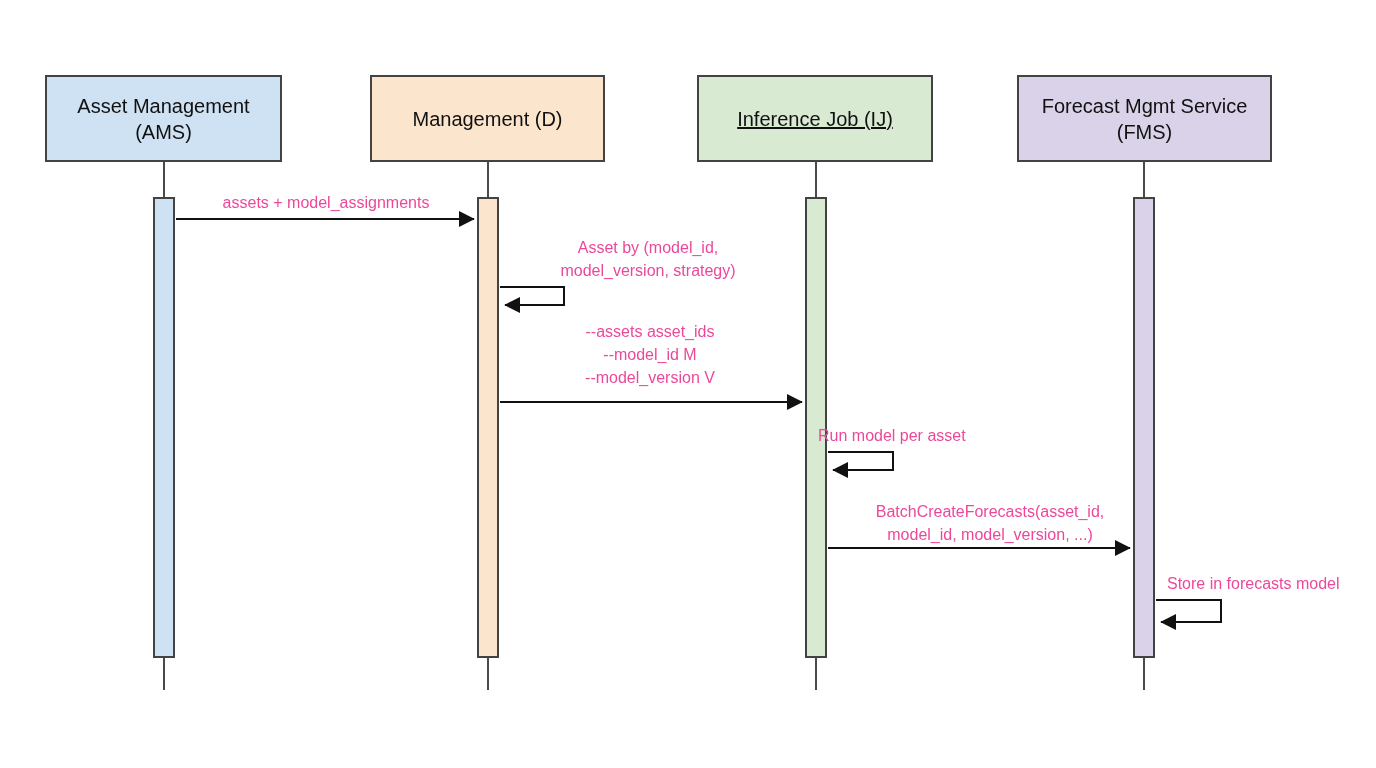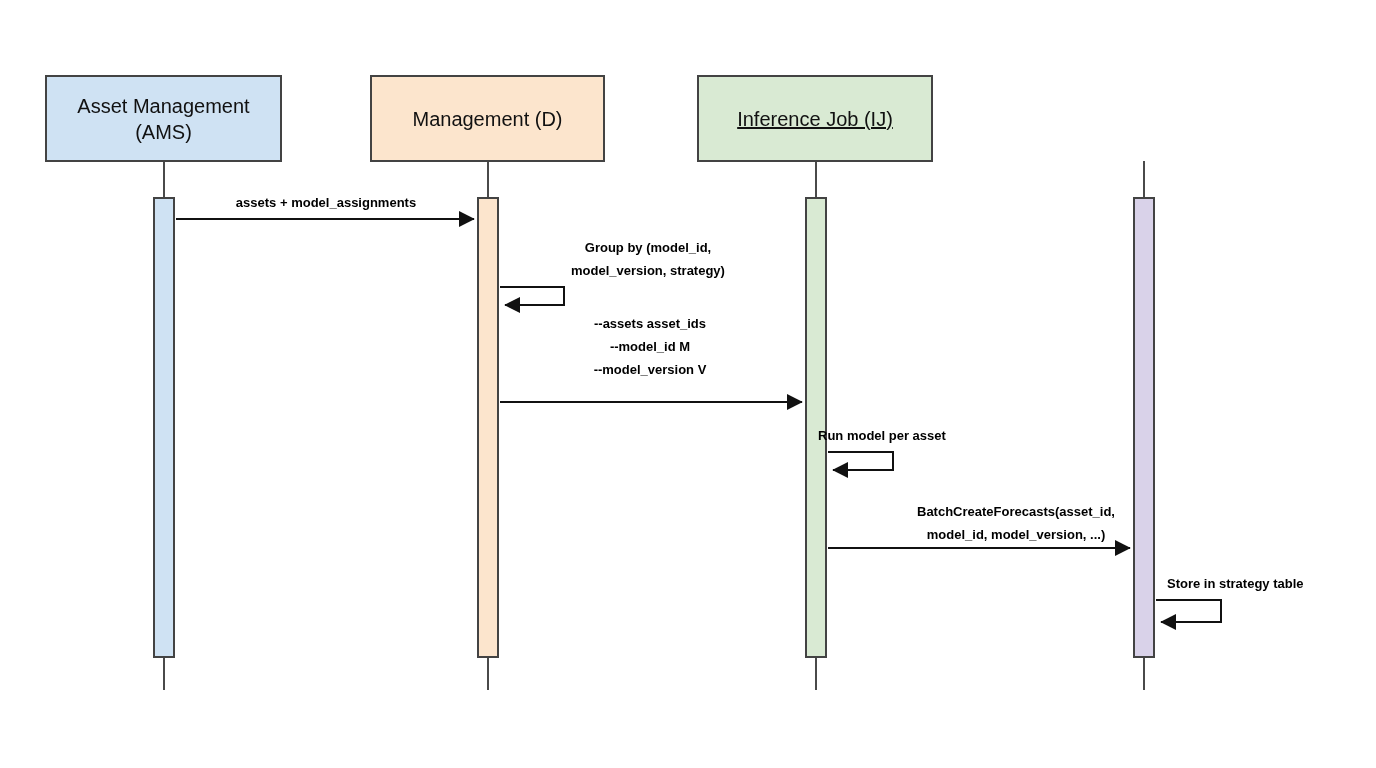--- a/index.html
+++ b/index.html
@@ -52,25 +52,24 @@
     border: 2px solid #434343;
     box-sizing: border-box;
   }
   .act-ams { left: 153px;  background: #cfe2f3; }
   .act-d   { left: 477px;  background: #fce5cd; }
   .act-ij  { left: 805px;  background: #d9ead3; }
   .act-fms { left: 1133px; background: #d9d2e9; }
   
   .msglabel {
     position: absolute;
-    font-size: 13px;
+    font-size: 16px;
     line-height: 23px;
-    color: #000000;
+    color: #ec4899;
     white-space: pre-line;
-    font-weight: bold;
   }
   .msglabel.centered { text-align: center; width: 300px; }
   svg.arrows {
     position: absolute;
     left: 0; top: 0;
     pointer-events: none;
   }
 </style>
 </head>
 <body>
@@ -79,20 +78,22 @@
 
   <div class="lifeline" style="left:163px"></div>
   <div class="lifeline" style="left:487px"></div>
   <div class="lifeline" style="left:815px"></div>
   <div class="lifeline" style="left:1143px"></div>
 
   <div class="pbox pbox-ams">Asset Management
 (AMS)</div>
   <div class="pbox pbox-d">Management (D)</div>
   <div class="pbox pbox-ij">Inference Job (IJ)</div>
+  <div class="pbox pbox-fms">Forecast Mgmt Service
+(FMS)</div>
 
   <div class="actbar act-ams"></div>
   <div class="actbar act-d"></div>
   <div class="actbar act-ij"></div>
   <div class="actbar act-fms"></div>
 
   <svg class="arrows" width="1376" height="768">
     <defs>
       <marker id="arrowhead" viewBox="0 0 10 10" refX="9.5" refY="5" markerWidth="8" markerHeight="8" orient="auto-start-reverse">
         <path d="M0,0 L10,5 L0,10 z" fill="#111111"></path>
@@ -107,27 +108,27 @@
 
     <path d="M828,452 H893 V470 H833" fill="none" stroke="#111111" stroke-width="2" marker-end="url(#arrowhead)"></path>
 
     <line x1="828" y1="548" x2="1130" y2="548" stroke="#111111" stroke-width="2" marker-end="url(#arrowhead)"></line>
 
     <path d="M1156,600 H1221 V622 H1161" fill="none" stroke="#111111" stroke-width="2" marker-end="url(#arrowhead)"></path>
   </svg>
 
   <div class="msglabel centered" style="left:176px; top:191px">assets + model_assignments</div>
 
-  <div class="msglabel centered" style="left:498px; top:236px">Group by (model_id,
+  <div class="msglabel centered" style="left:498px; top:236px">Asset by (model_id,
 model_version, strategy)</div>
 
-  <div class="msglabel centered" style="left:500px; top:312px">--assets asset_ids
+  <div class="msglabel centered" style="left:500px; top:320px">--assets asset_ids
 --model_id M
 --model_version V</div>
 
   <div class="msglabel" style="left:818px; top:424px">Run model per asset</div>
 
-  <div class="msglabel centered" style="left:866px; top:500px">BatchCreateForecasts(asset_id,
+  <div class="msglabel centered" style="left:840px; top:500px">BatchCreateForecasts(asset_id,
 model_id, model_version, ...)</div>
 
-  <div class="msglabel" style="left:1167px; top:572px">Store in strategy table</div>
+  <div class="msglabel" style="left:1167px; top:572px">Store in forecasts model</div>
 
 </div>
 
 </body></html>

